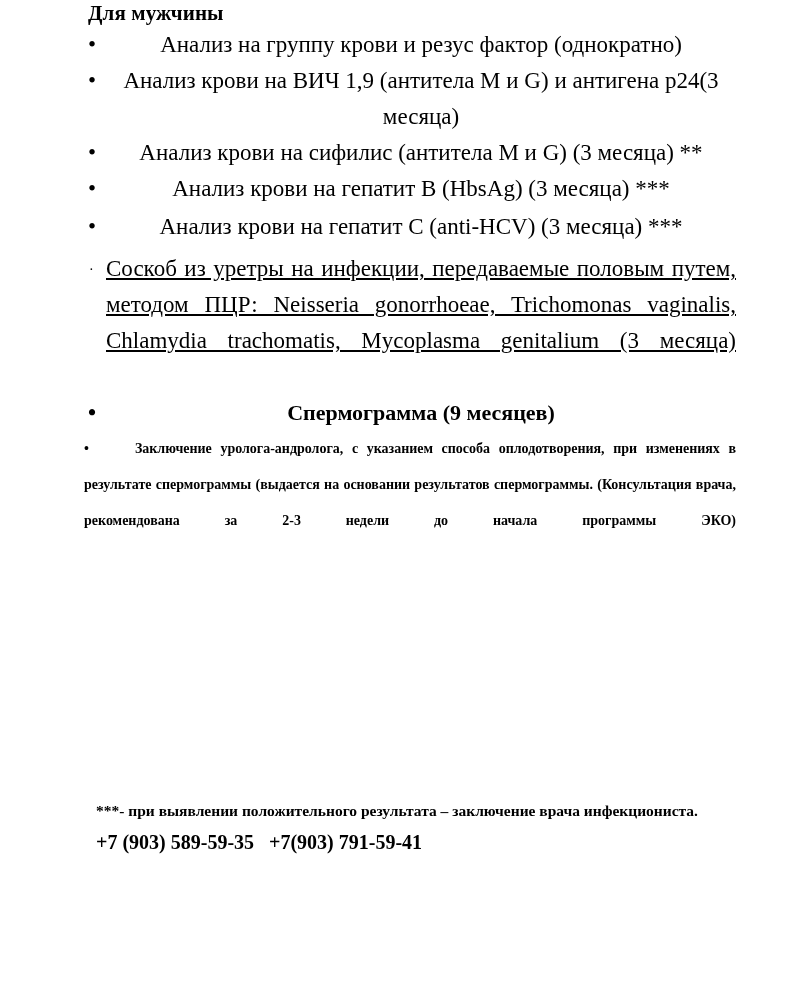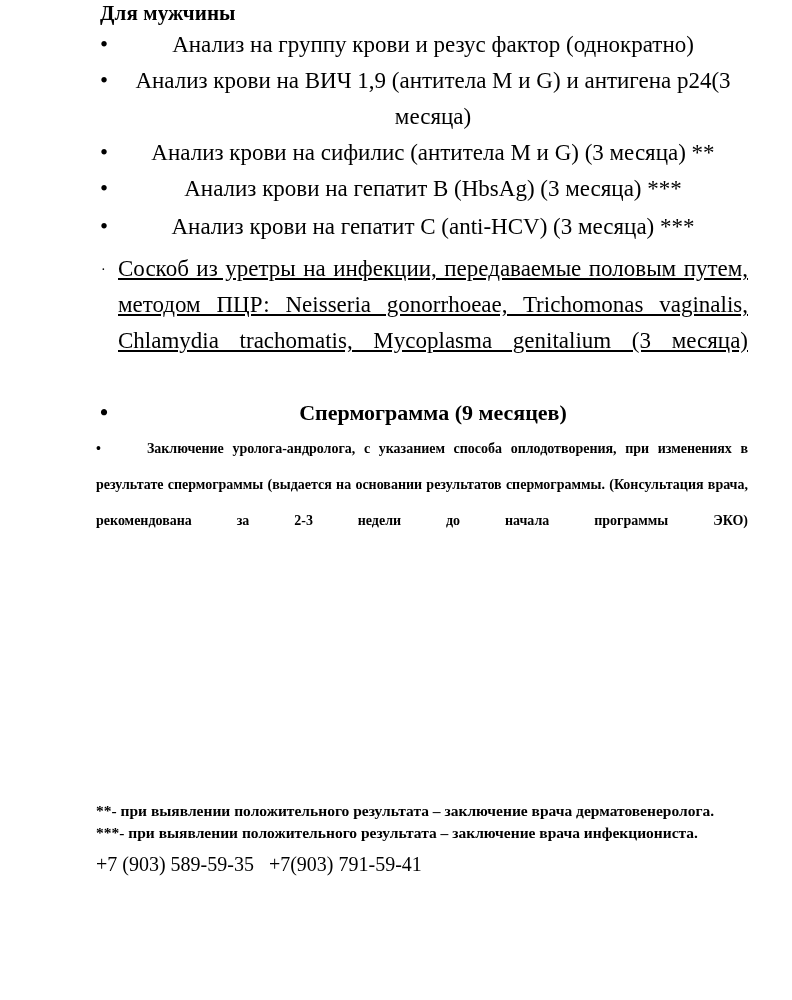--- a/index.html
+++ b/index.html
@@ -21,21 +21,21 @@
     position: relative;
     width: 792px;
     height: 1000px;
     box-sizing: border-box;
     padding: 0;
   }
 
   
   .content {
     position: absolute;
-    left: 96px;
+    left: 84px;
     top: 0px;
     width: 652px;
   }
 
   .doc-heading {
     font-weight: bold;
     font-size: 21px;
     line-height: 26px;
     margin: 0 0 1px 4px;
     letter-spacing: 0.1px;
@@ -121,21 +121,21 @@
     font-size: 15.5px;
     line-height: 22px;
   }
   .footnote {
     margin: 0;
     padding-left: 20px;
     text-indent: -20px;
   }
   .phones {
     margin: 6px 0 0 0;
-    font-weight: normal;
+    font-weight: bold;
     font-size: 20px;
     line-height: 28px;
     white-space: pre;
   }
 </style>
 </head>
 <body>
 
 <div class="page">
 
@@ -180,18 +180,17 @@
     <div class="bullet-row bold">
       <span class="bullet">•</span>
       <span class="btext">Спермограмма (9 месяцев)</span>
     </div>
 
     <div class="para-justify"><span class="bullet">•</span><span class="lead-gap"></span><span>Заключение уролога-андролога, с указанием способа оплодотворения, при изменениях в результате спермограммы (выдается на основании результатов спермограммы. (Консультация врача, рекомендована за 2-3 недели до начала программы ЭКО)</span></div>
 
   </div>
 
   <div class="footnotes">
-    <p class="footnote">**- при выявлении положительного результата – заключение врача дерматовенеролога.</p>
     <p class="footnote">***- при выявлении положительного результата – заключение врача инфекциониста.</p>
     <p class="phones">+7 (903) 589-59-35   +7(903) 791-59-41</p>
   </div>
 
 </div>
 
 </body></html>

